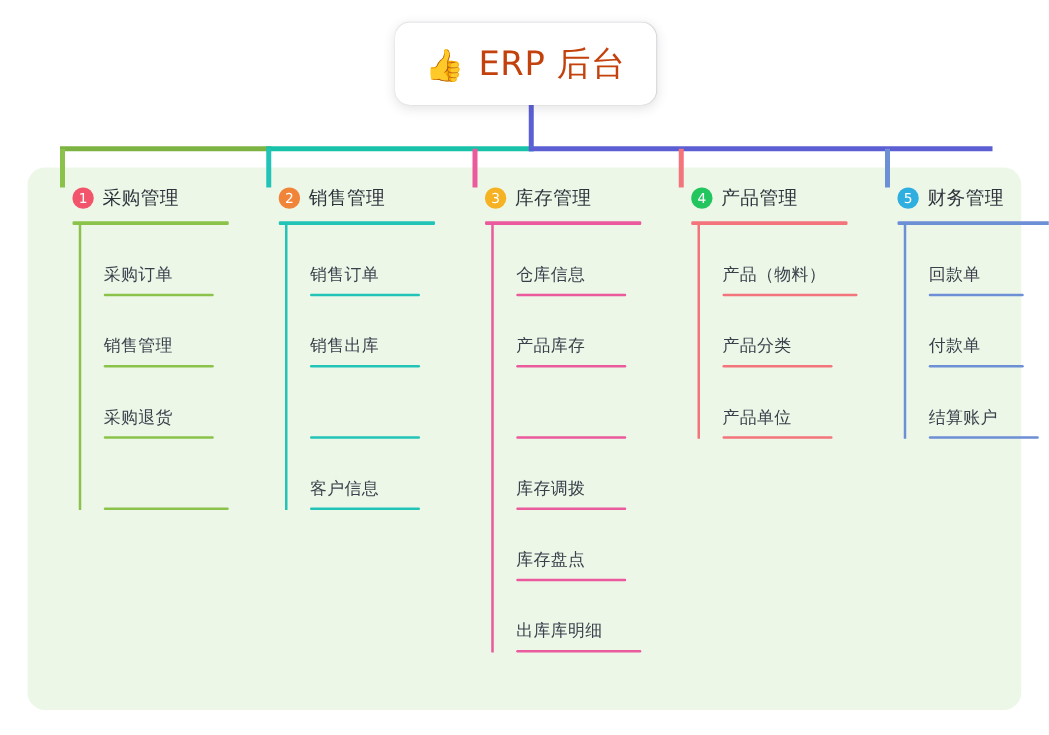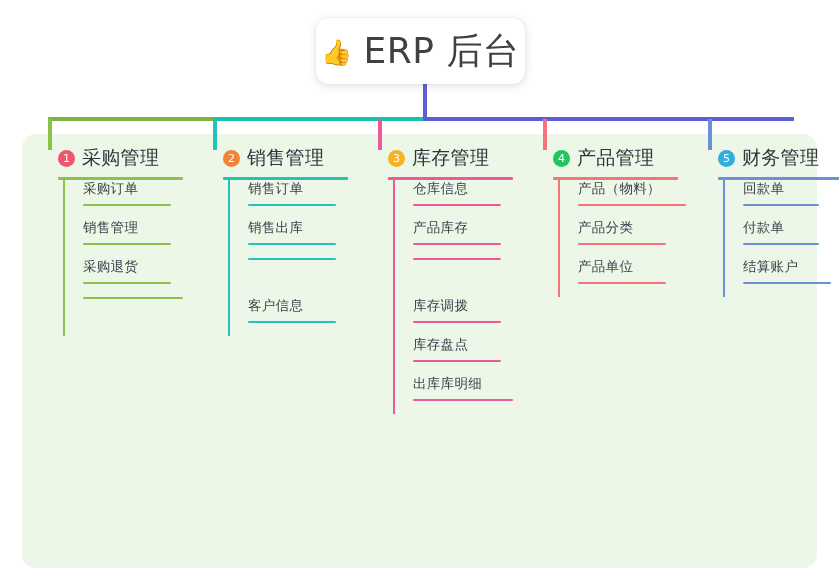--- a/index.html
+++ b/index.html
@@ -36,22 +36,22 @@
     gap: 11px;
     box-sizing: border-box;
   }
   #root-emoji {
     font-size: 25px;
     line-height: 1;
     display: inline-block;
     transform: translateY(1px);
   }
   #root-title {
-    font-size: 36px;
-    color: #404040;
+    font-size: 27px;
+    color: #c2410c;
     letter-spacing: 0.5px;
     white-space: nowrap;
   }
 
   
   #connectors {
     position: absolute;
     left: 0;
     top: 0;
     width: 839px;
@@ -90,21 +90,21 @@
     height: 17px;
     border-radius: 50%;
     color: #ffffff;
     font-size: 11px;
     line-height: 17px;
     text-align: center;
     flex: 0 0 auto;
     font-family: "DejaVu Sans", "Liberation Sans", sans-serif;
   }
   .col-title {
-    font-size: 19px;
+    font-size: 15px;
     color: #2f333c;
     white-space: nowrap;
     letter-spacing: 0.3px;
   }
   .head-rule {
     height: 3px;
     margin-top: 7px;
     margin-left: 18px;
     width: 125px;
     border-radius: 1px;
@@ -117,25 +117,26 @@
   }
   .spine {
     position: absolute;
     left: 0;
     top: 0;
     bottom: 0;
     width: 2px;
   }
   .leaf {
     position: relative;
-    height: 39px;
+    height: 57px;
     box-sizing: border-box;
     padding-left: 20px;
     display: flex;
     flex-direction: column;
+    justify-content: flex-end;
   }
   .leaf-label {
     font-size: 13.5px;
     color: #3a3f4a;
     white-space: nowrap;
     padding-bottom: 6px;
     letter-spacing: 0.3px;
   }
   .leaf-rule {
     height: 2px;

